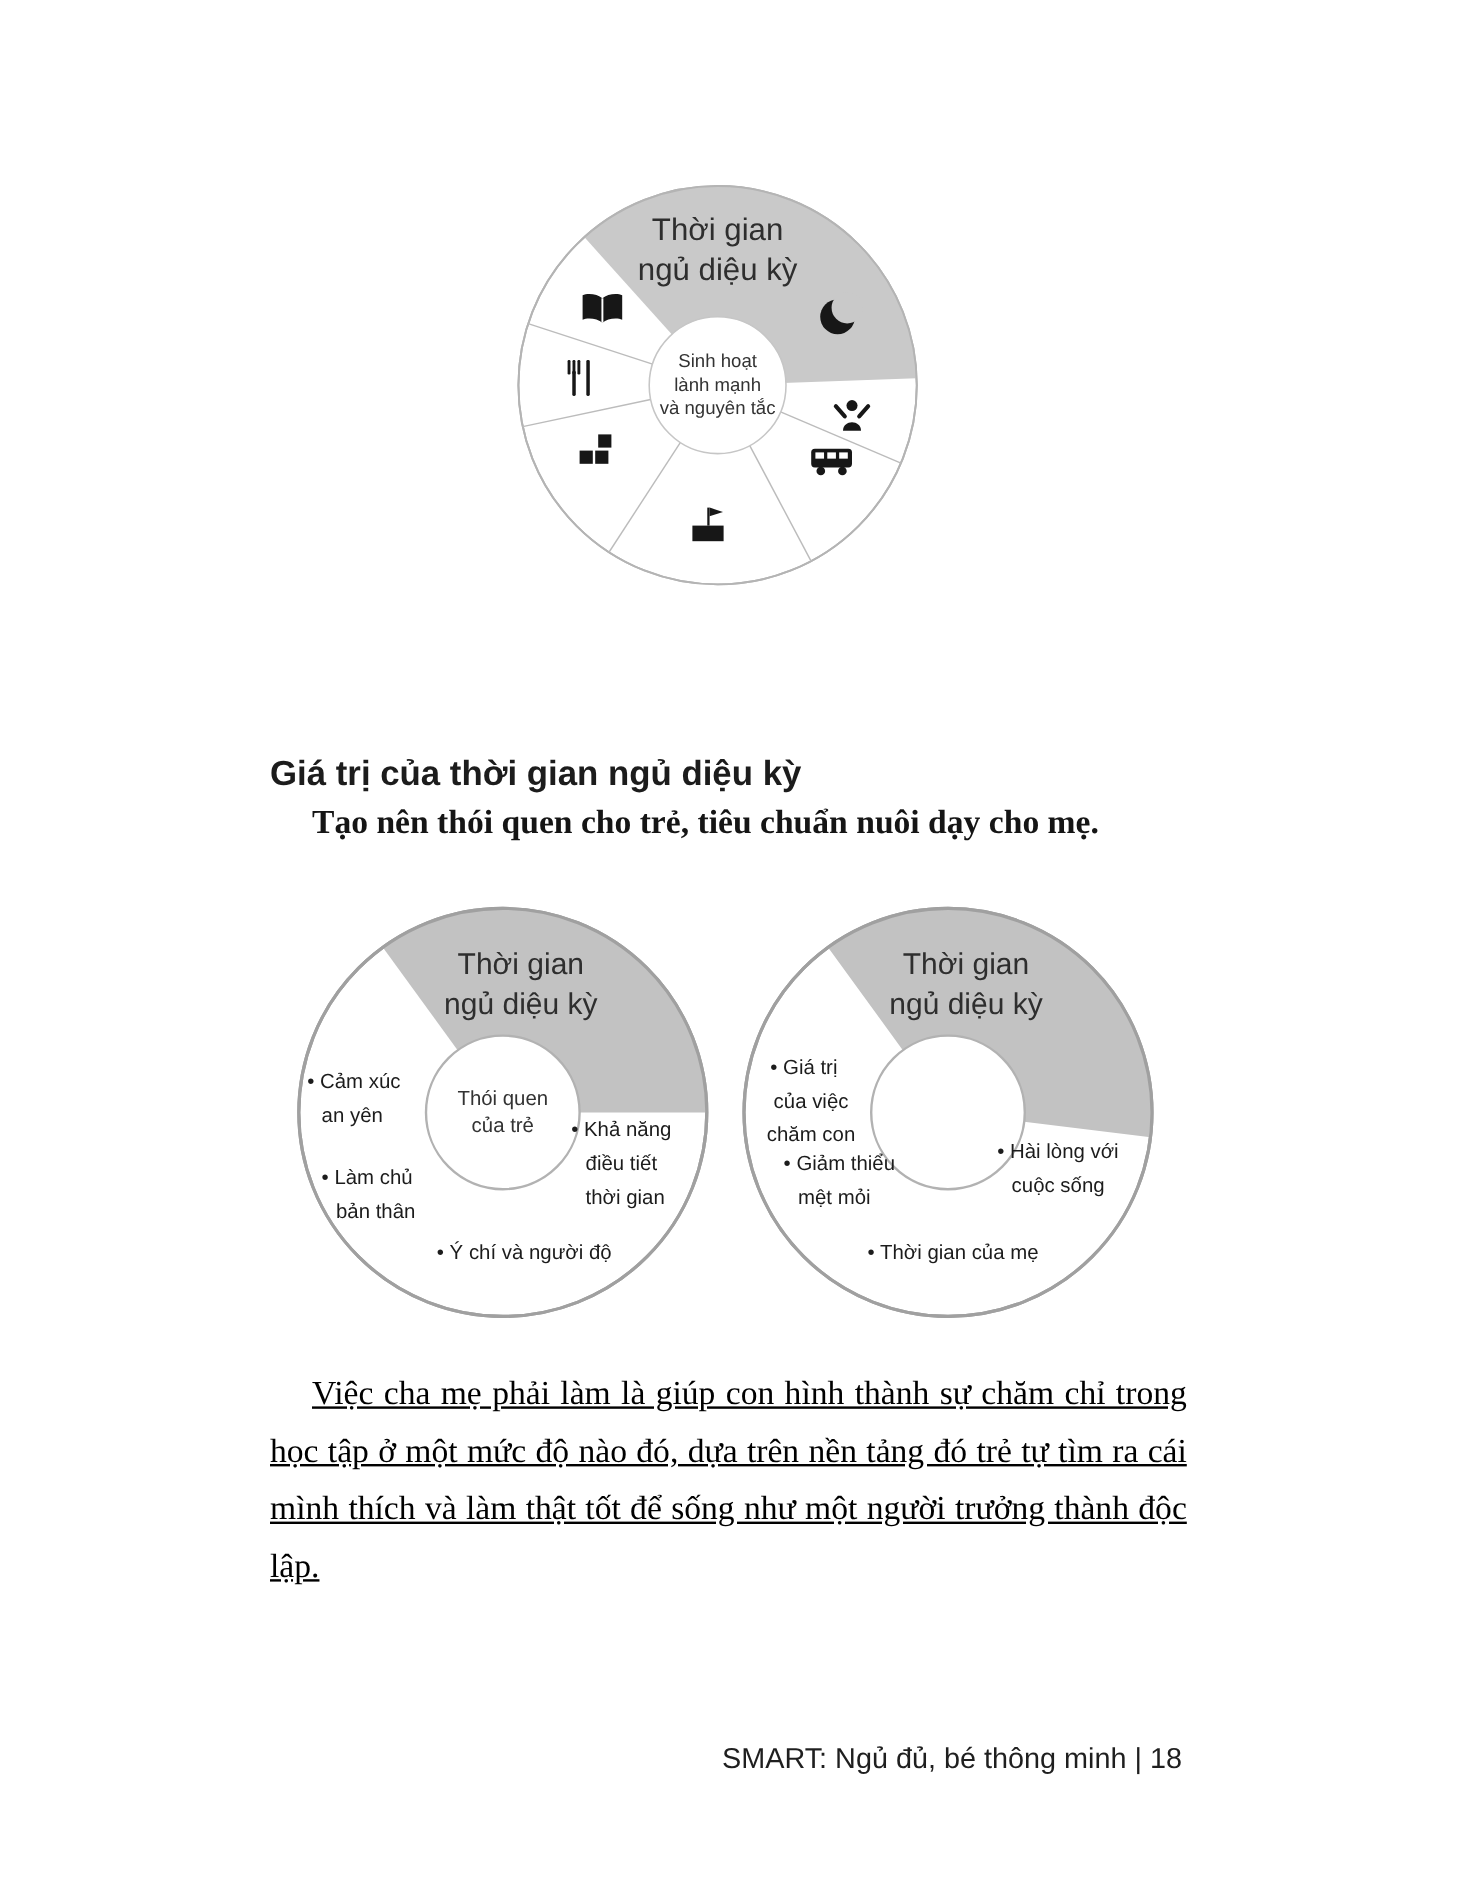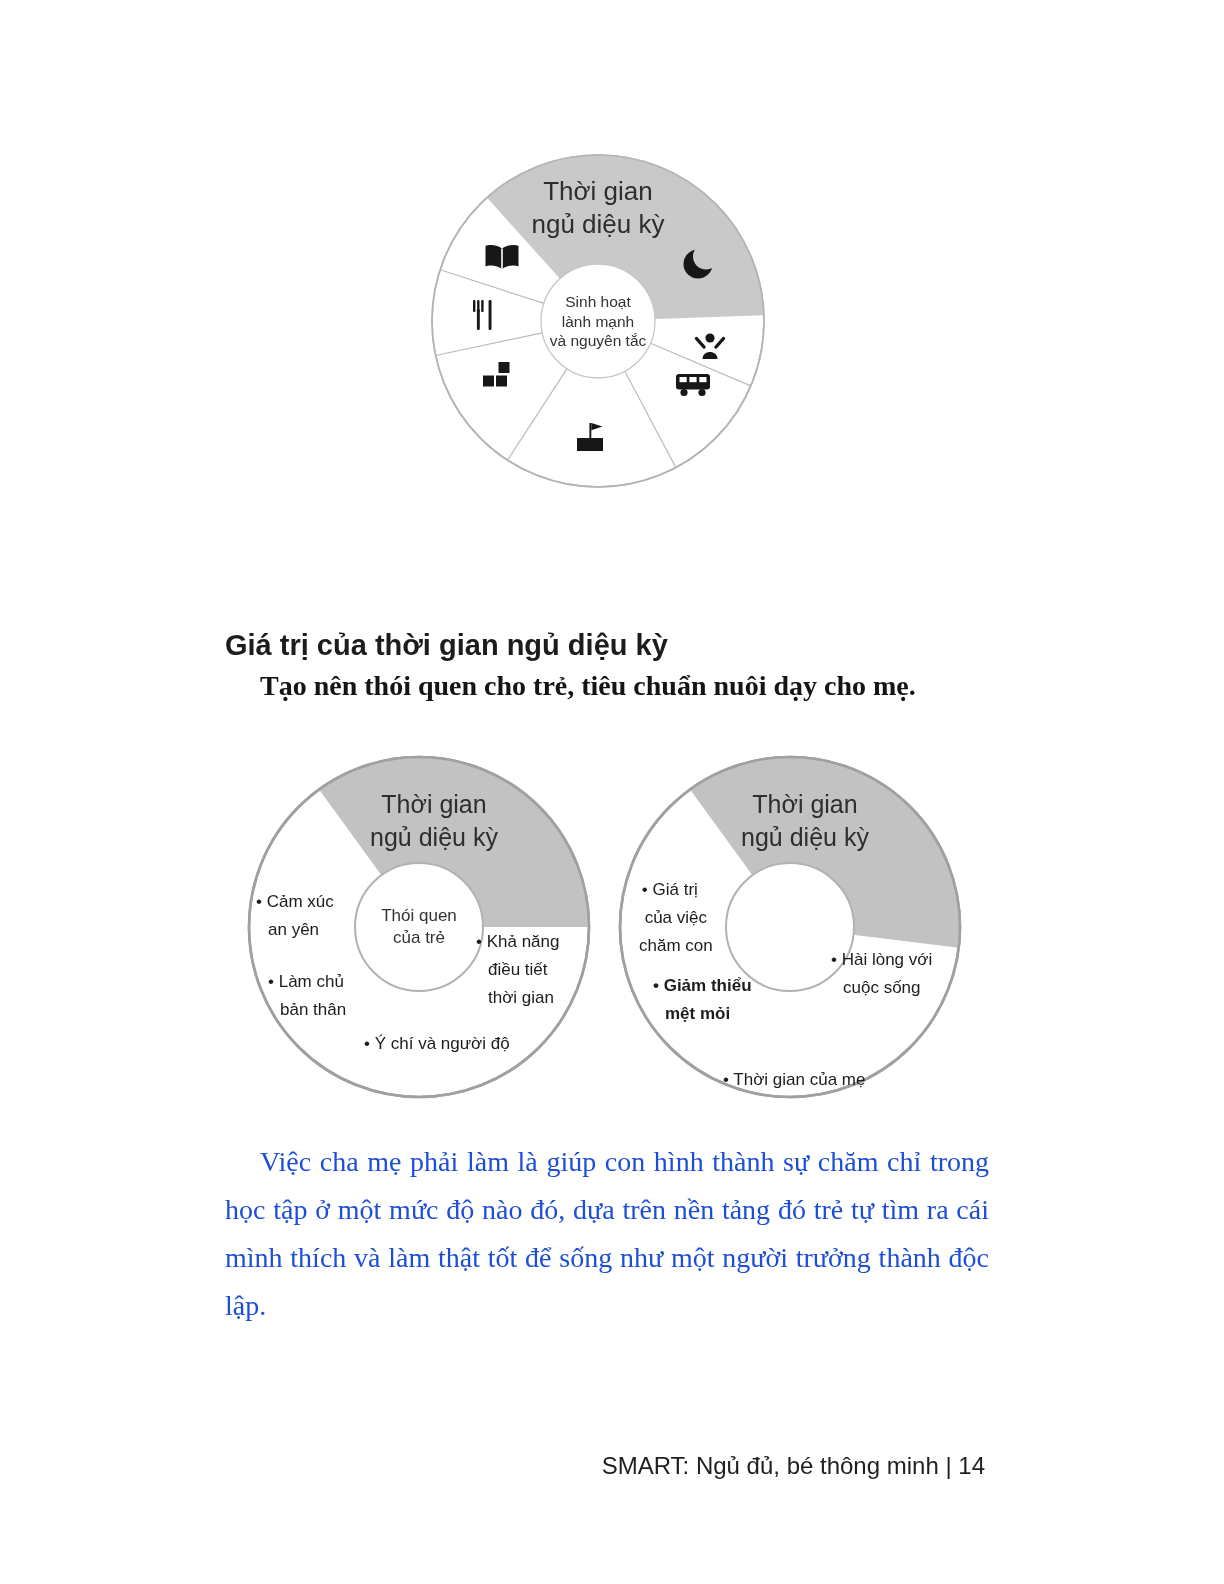--- a/index.html
+++ b/index.html
@@ -41,39 +41,39 @@
     font-size: 17px; line-height: 28px;
     color: #1c1c1c;
     padding-left: 12px; text-indent: -12px;
     white-space: nowrap;
   }
   .d-left  .b1 { left: 12px;  top: 136px; }
   .d-left  .b2 { left: 24px;  top: 216px; }
   .d-left  .b3 { left: 232px; top: 176px; }
   .d-left  .b4 { left: 120px; top: 278px; }
   .d-right .b1 { left: 12px;  top: 124px; text-align: center; }
-  .d-right .b2 { left: 38px;  top: 220px; font-weight: bold; }
+  .d-right .b2 { left: 38px;  top: 204px; }
   .d-right .b3 { left: 216px; top: 194px; }
-  .d-right .b4 { left: 108px; top: 278px; margin-top: 36px; }
+  .d-right .b4 { left: 108px; top: 278px; }
 
   
   .heading {
     position: absolute; left: 225px; top: 584px;
     font-size: 29px; font-weight: bold; color: #1c1c1c; margin-top: 45px;
   }
   .lead {
     position: absolute; left: 225px; top: 664px; width: 770px;
     font-family: "Liberation Serif", serif;
     font-size: 28px; line-height: 44px; text-indent: 35px; color: #151515; font-weight: bold;
   }
   .body-par {
     position: absolute; left: 225px; top: 1138px; width: 764px;
     font-family: "Liberation Serif", serif;
     font-size: 28px; line-height: 48px;
-    text-align: justify; text-indent: 35px; color: #1d4ed8;
+    text-align: justify; text-indent: 35px; color: #000000; text-decoration: underline;
   }
   .footer {
     position: absolute; left: 225px; top: 1452px; width: 760px;
     text-align: right; font-size: 24px; color: #1f1f1f;
   }
 </style>
 </head>
 <body>
 
 <div class="page">
@@ -169,15 +169,15 @@
       <circle cx="175" cy="175" r="64" fill="#ffffff" stroke="#b2b2b2" stroke-width="2"></circle>
     </svg>
     <div class="wheel-title">Thời gian<br>ngủ diệu kỳ</div>
     <div class="bullet b1">• Giá trị<br>của việc<br>chăm con</div>
     <div class="bullet b2">• Giảm thiểu<br>mệt mỏi</div>
     <div class="bullet b3">• Hài lòng với<br>cuộc sống</div>
     <div class="bullet b4">• Thời gian của mẹ</div>
   </div>
 
   <div class="body-par">Việc cha mẹ phải làm là giúp con hình thành sự chăm chỉ trong học tập ở một mức độ nào đó, dựa trên nền tảng đó trẻ tự tìm ra cái mình thích và làm thật tốt để sống như một người trưởng thành độc lập.</div>
-  <div class="footer">SMART: Ngủ đủ, bé thông minh | 14</div>
+  <div class="footer">SMART: Ngủ đủ, bé thông minh | 18</div>
 
 </div>
 
 </body></html>

